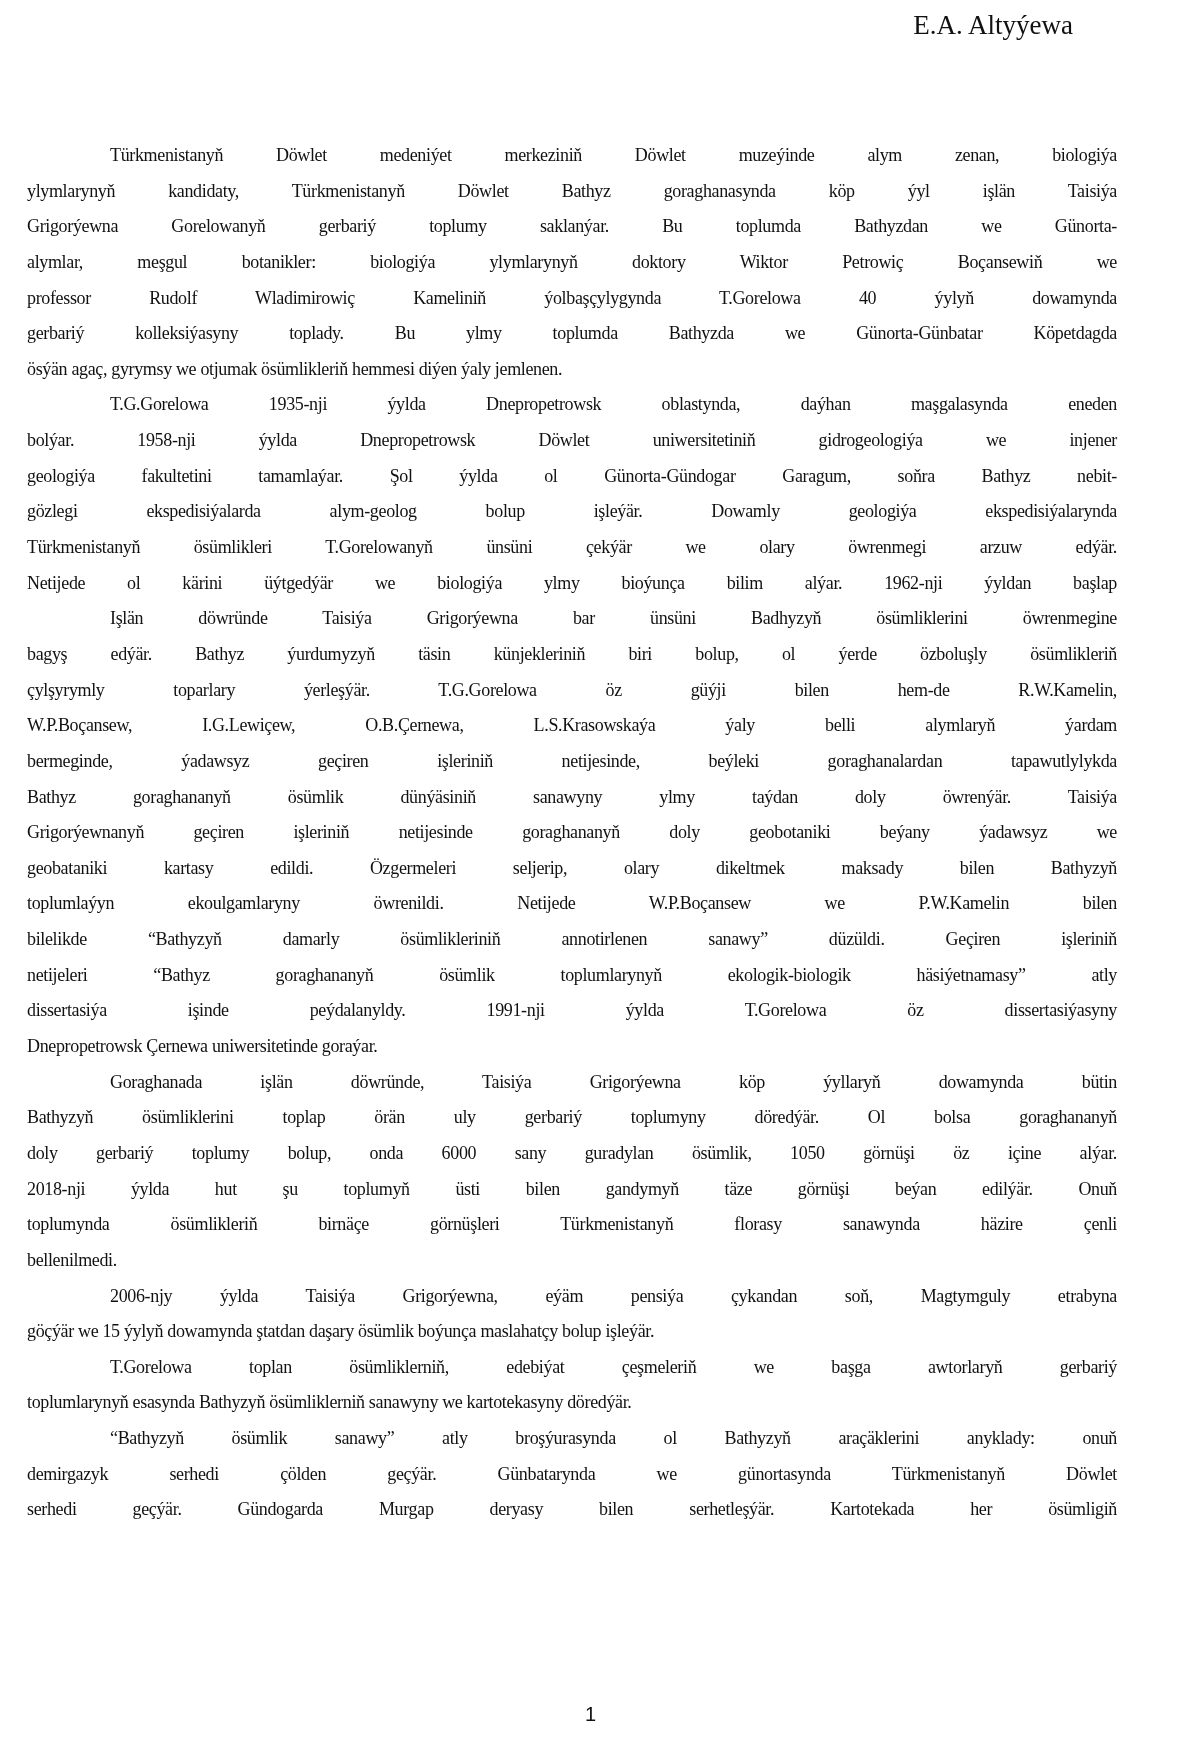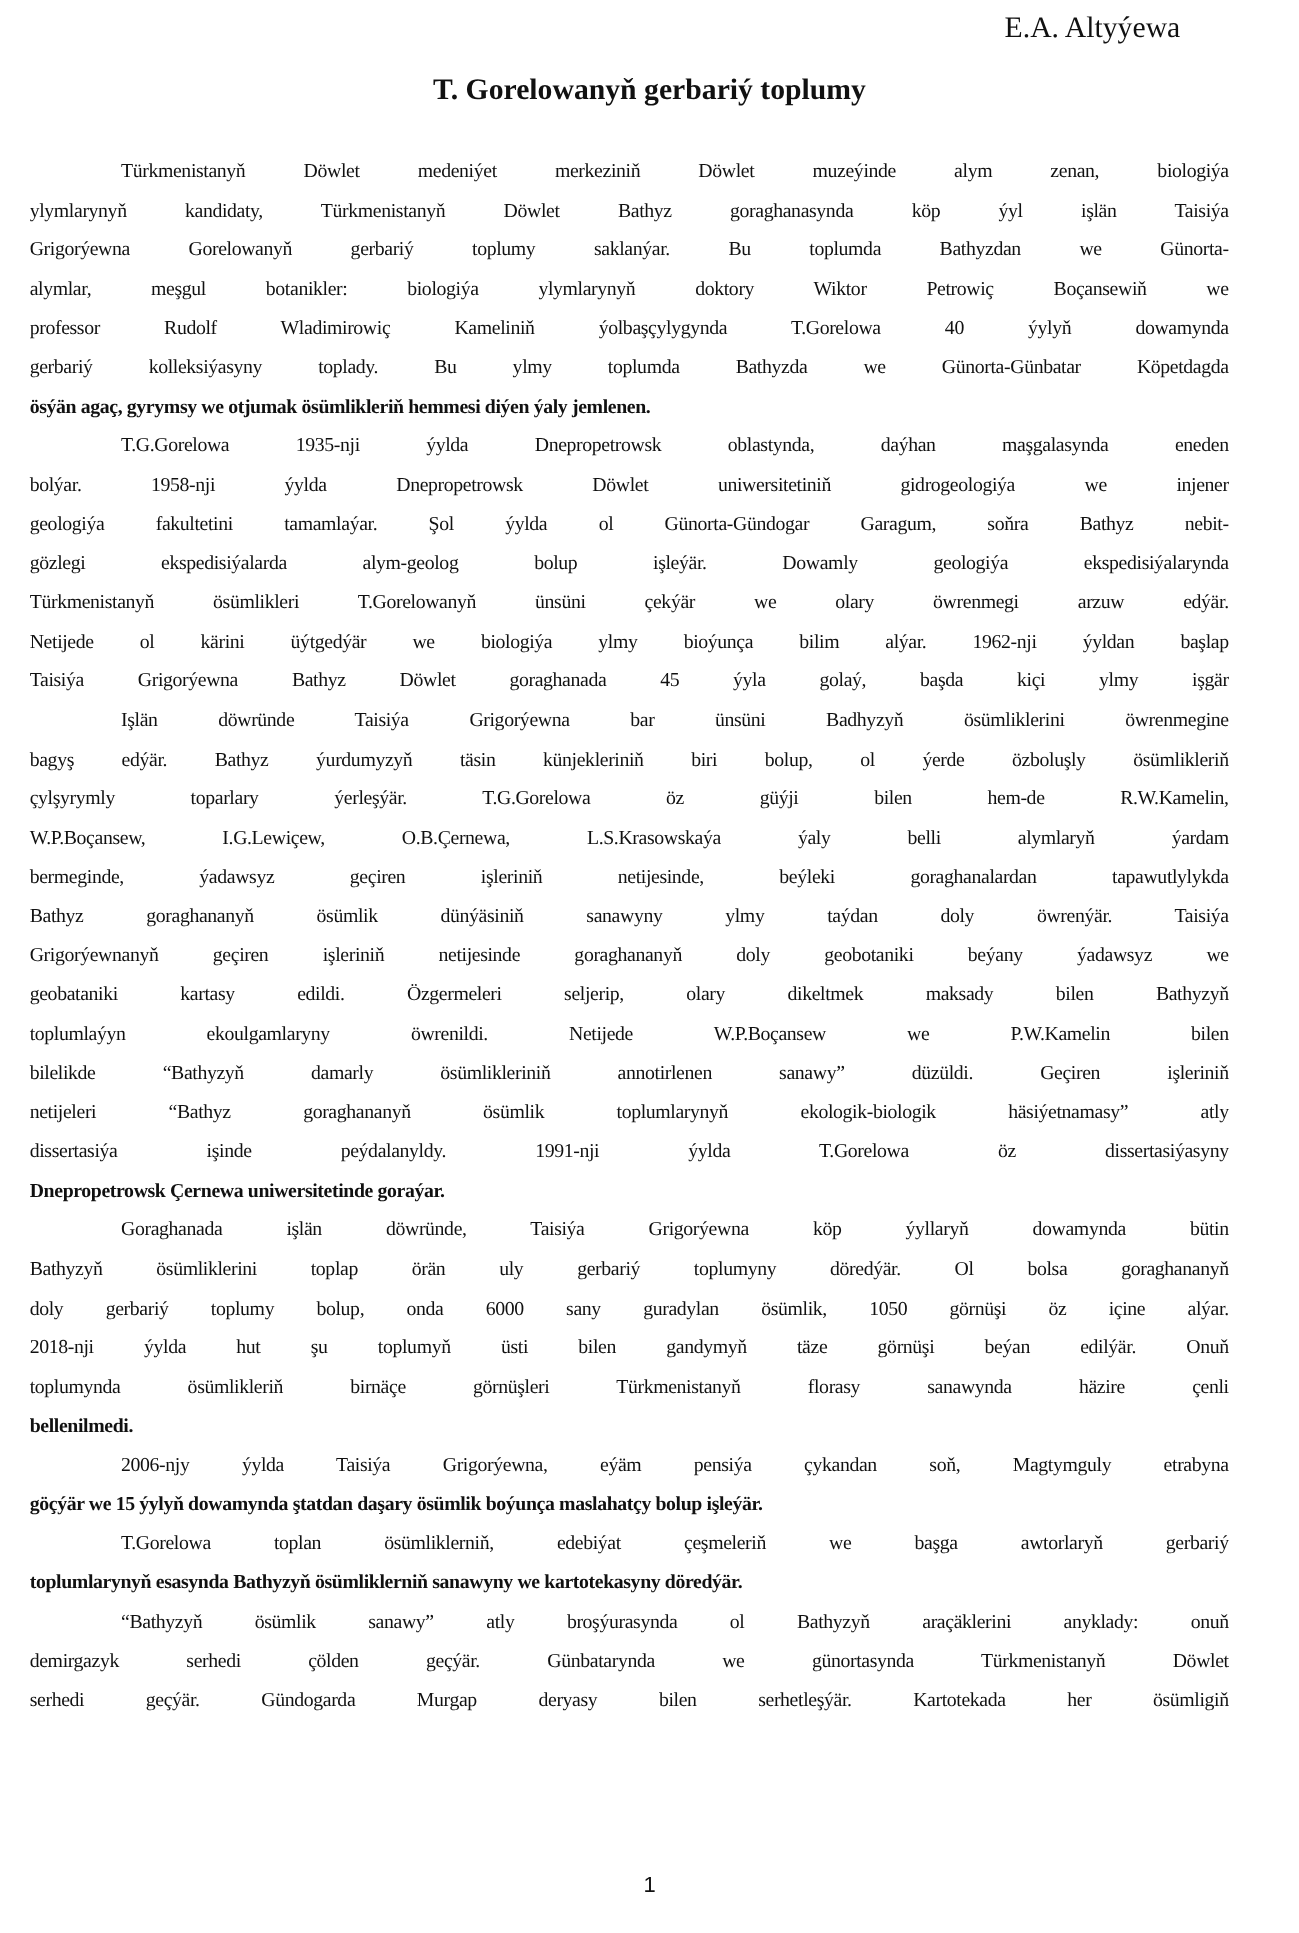--- a/index.html
+++ b/index.html
@@ -51,62 +51,59 @@
       white-space: nowrap;
       text-align: justify;
       text-align-last: justify;
       letter-spacing: -0.35px;
     }
     .line.indent {
       padding-left: 83px;
     }
     .line.last {
       text-align-last: left;
-      font-weight: bold;
     }
     .page-number {
       position: absolute;
       top: 1700px;
       left: 0;
       width: 100%;
       text-align: center;
       font-family: "Liberation Sans", "DejaVu Sans", sans-serif;
       font-size: 20px;
       line-height: 28px;
     }
   </style>
 </head>
 <body>
 
 <div class="page">
 
   <div class="author">E.A. Altyýewa</div>
 
-  <div class="title">T. Gorelowanyň gerbariý toplumy</div>
 
   <div class="body-text">
 
     <div class="paragraph">
       <div class="line indent">Türkmenistanyň Döwlet medeniýet merkeziniň Döwlet muzeýinde alym zenan, biologiýa</div>
       <div class="line">ylymlarynyň kandidaty, Türkmenistanyň Döwlet Bathyz goraghanasynda köp ýyl işlän Taisiýa</div>
       <div class="line">Grigorýewna Gorelowanyň gerbariý toplumy saklanýar. Bu toplumda Bathyzdan we Günorta-</div>
       <div class="line">alymlar, meşgul botanikler: biologiýa ylymlarynyň doktory Wiktor Petrowiç Boçansewiň we</div>
       <div class="line">professor Rudolf Wladimirowiç Kameliniň ýolbaşçylygynda T.Gorelowa 40 ýylyň dowamynda</div>
       <div class="line">gerbariý kolleksiýasyny toplady. Bu ylmy toplumda Bathyzda we Günorta-Günbatar Köpetdagda</div>
       <div class="line last">ösýän agaç, gyrymsy we otjumak ösümlikleriň hemmesi diýen ýaly jemlenen.</div>
     </div>
 
     <div class="paragraph">
       <div class="line indent">T.G.Gorelowa 1935-nji ýylda Dnepropetrowsk oblastynda, daýhan maşgalasynda eneden</div>
       <div class="line">bolýar. 1958-nji ýylda Dnepropetrowsk Döwlet uniwersitetiniň gidrogeologiýa we injener</div>
       <div class="line">geologiýa fakultetini tamamlaýar. Şol ýylda ol Günorta-Gündogar Garagum, soňra Bathyz nebit-</div>
       <div class="line">gözlegi ekspedisiýalarda alym-geolog bolup işleýär. Dowamly geologiýa ekspedisiýalarynda</div>
       <div class="line">Türkmenistanyň ösümlikleri T.Gorelowanyň ünsüni çekýär we olary öwrenmegi arzuw edýär.</div>
       <div class="line">Netijede ol kärini üýtgedýär we biologiýa ylmy bioýunça bilim alýar. 1962-nji ýyldan başlap</div>
-      <div class="line">Taisiýa Grigorýewna Bathyz Döwlet goraghanada 45 ýyla golaý, başda kiçi ylmy işgär</div>
     </div>
 
     <div class="paragraph">
       <div class="line indent">Işlän döwründe Taisiýa Grigorýewna bar ünsüni Badhyzyň ösümliklerini öwrenmegine</div>
       <div class="line">bagyş edýär. Bathyz ýurdumyzyň täsin künjekleriniň biri bolup, ol ýerde özboluşly ösümlikleriň</div>
       <div class="line">çylşyrymly toparlary ýerleşýär. T.G.Gorelowa öz güýji bilen hem-de R.W.Kamelin,</div>
       <div class="line">W.P.Boçansew, I.G.Lewiçew, O.B.Çernewa, L.S.Krasowskaýa ýaly belli alymlaryň ýardam</div>
       <div class="line">bermeginde, ýadawsyz geçiren işleriniň netijesinde, beýleki goraghanalardan tapawutlylykda</div>
       <div class="line">Bathyz goraghananyň ösümlik dünýäsiniň sanawyny ylmy taýdan doly öwrenýär. Taisiýa</div>
       <div class="line">Grigorýewnanyň geçiren işleriniň netijesinde goraghananyň doly geobotaniki beýany ýadawsyz we</div>

